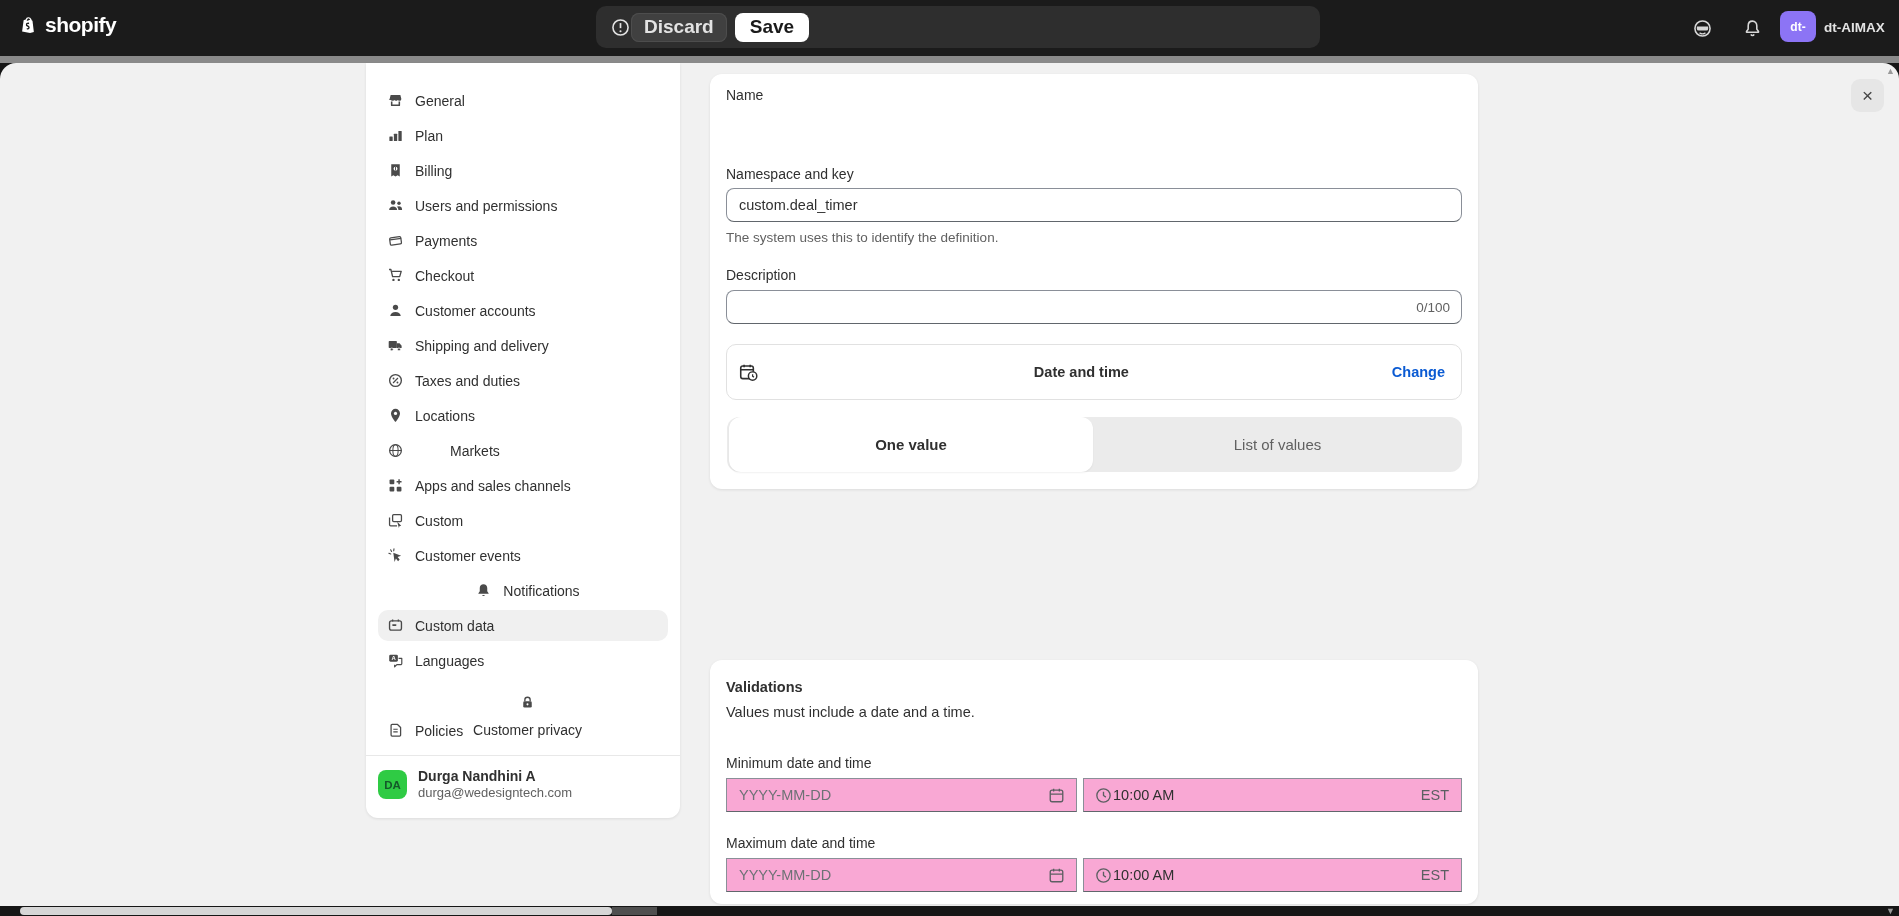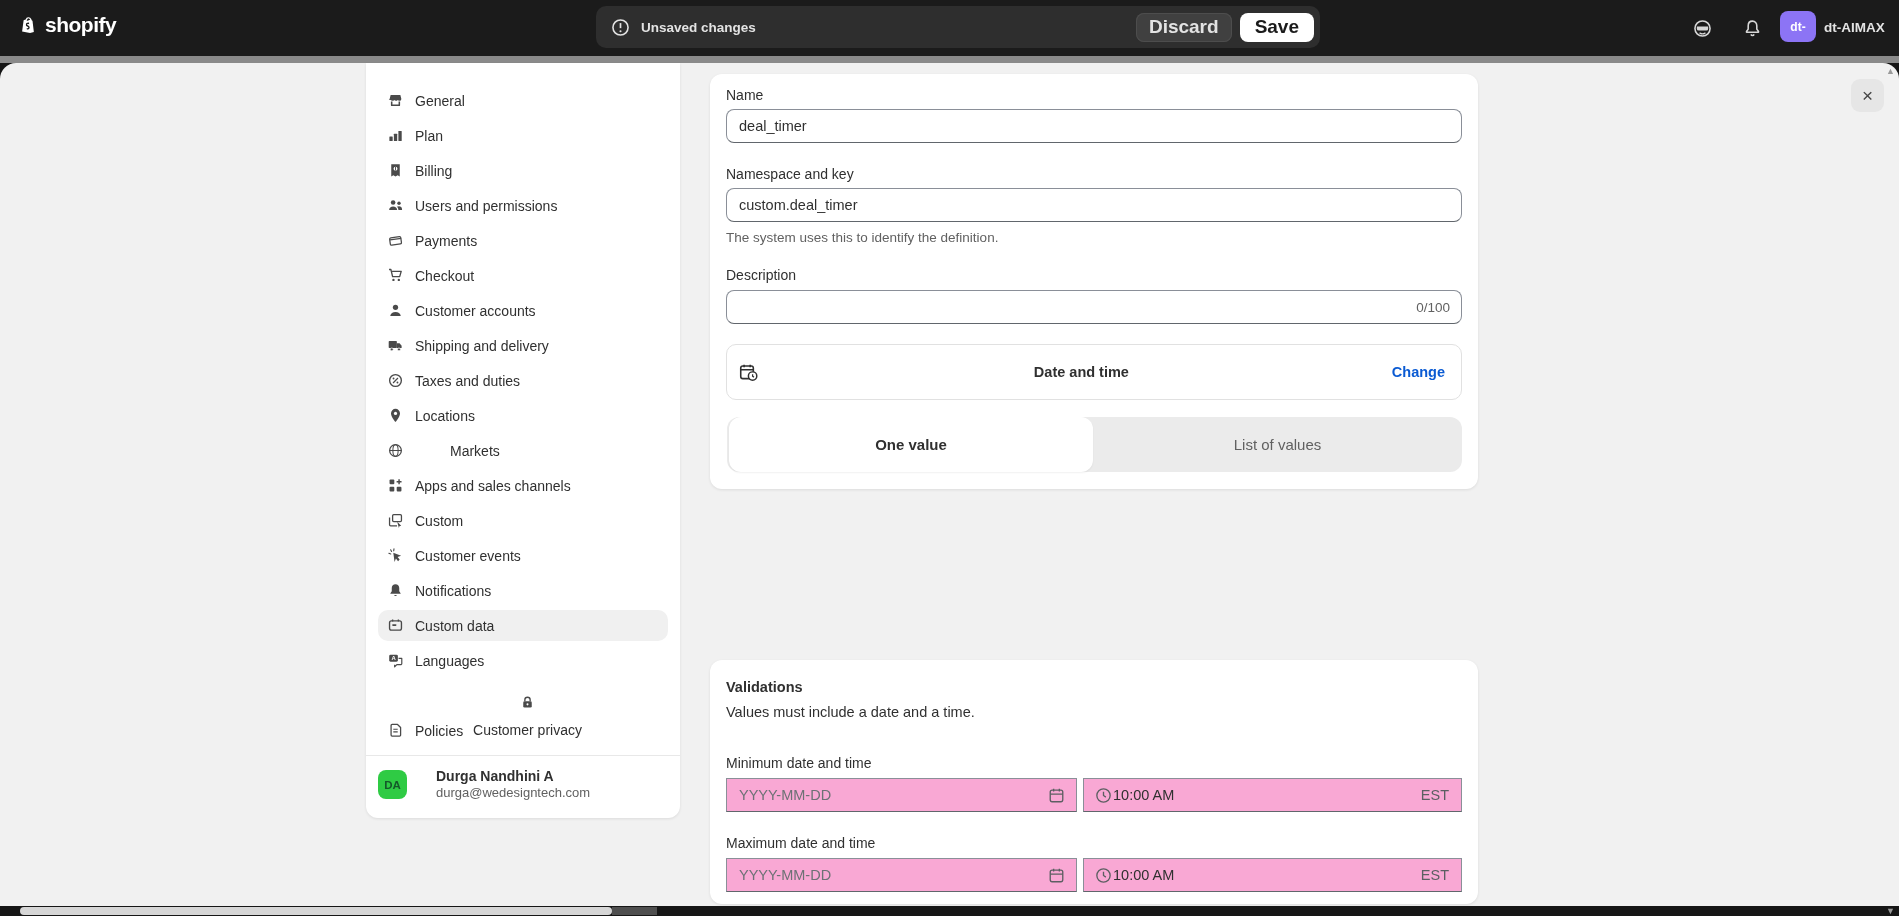--- a/index.html
+++ b/index.html
@@ -33,21 +33,21 @@
 
   
   .sidebar { left:366px; top:0px; width:314px; height:755px; border-radius:0 0 12px 12px; }
   .nav-item { position:absolute; left:12px; width:290px; height:31px; border-radius:10px;
               display:flex; align-items:center; padding-left:9px; gap:11px; cursor:pointer; }
   .nav-item.selected { background:#f0f0f0; }
   .nav-icon { width:17px; height:17px; display:inline-flex; }
   .nav-icon svg { width:17px; height:17px; }
   .nav-label { font-size:14px; color:#303030; }
   .sidebar-divider { position:absolute; left:0; top:692px; width:314px; height:1px; background:#e8e8e8; }
-  .user-block { position:absolute; left:12px; top:705px; display:flex; gap:29px; align-items:center; cursor:pointer; }
+  .user-block { position:absolute; left:12px; top:705px; display:flex; gap:11px; align-items:center; cursor:pointer; }
   .user-avatar { width:29px; height:29px; border-radius:8px; background:#2fcb44; color:#14582a;
                  font-size:11.5px; font-weight:700; display:flex; align-items:center; justify-content:center; }
   .user-name { font-size:14px; font-weight:700; color:#303030; line-height:17px; }
   .user-email { font-size:13px; color:#616161; line-height:16px; }
 
   
   .card-main-1 { left:710px; top:11px;  width:768px; height:415px; }
   .card-main-2 { left:710px; top:446px; width:768px; height:134px; }
   .card-main-3 { left:710px; top:597px; width:768px; height:244px; }
 
@@ -120,21 +120,20 @@
   </div>
 
   <div class="toast">
     <span class="icon20">
         <svg viewBox="0 0 20 20">
           <circle cx="10" cy="10" r="7.2" fill="none" stroke="#e3e3e3" stroke-width="1.5"></circle>
           <path d="M10 5.8v4.8" stroke="#e3e3e3" stroke-width="1.6"></path>
           <circle cx="10" cy="13.6" r="1" fill="#e3e3e3"></circle>
         </svg>
       </span>
-    <span class="toast-text">Unsaved changes</span>
     <button class="btn btn-discard">Discard</button>
     <button class="btn btn-save">Save</button>
   </div>
 
   <span class="top-icon" style="left:1692px"><svg viewBox="0 0 20 20">
         <circle cx="10" cy="10" r="7.2" fill="none" stroke="#d7d7d7" stroke-width="1.5"></circle>
         <path d="M4.6 8h10.8v2.2a1.8 1.8 0 0 1-1.8 1.8H6.4a1.8 1.8 0 0 1-1.8-1.8z" fill="#d7d7d7"></path>
         <path d="M7.6 14.4c1.5.9 3.3.9 4.8 0" stroke="#d7d7d7" stroke-width="1.3" fill="none" stroke-linecap="round"></path>
       </svg></span>
   <span class="top-icon" style="left:1742px"><svg viewBox="0 0 20 20">
@@ -283,21 +282,21 @@
         </div>
         <div class="nav-item" style="top: 477px;">
           <span class="nav-icon">
             <svg viewBox="0 0 20 20" fill="#4a4a4a">
               <path d="M7.4 6.9l9.2 3.5-4.1 1.4 2.4 3-1.9 1.9-2.5-3.1-1.6 4z"></path>
               <path d="M4.3 3.2l1.1 2.1M2.2 7.4l2.2.8M8.2 2.2l-.3 2.3" stroke="#4a4a4a" stroke-width="1.3" stroke-linecap="round" fill="none"></path>
             </svg>
           </span>
           <span class="nav-label">Customer events</span>
         </div>
-        <div class="nav-item" style="top: 512px;">
+        <div class="nav-item" style="top: 512px; justify-content: center;">
           <span class="nav-icon">
             <svg viewBox="0 0 20 20" fill="#4a4a4a">
               <path d="M10 2.6c-2.6 0-4.4 1.9-4.4 4.6v3.6L4 13.2v.6h12v-.6l-1.6-2.4V7.2c0-2.7-1.8-4.6-4.4-4.6z"></path>
               <path d="M8.3 15.3a1.8 1.8 0 0 0 3.4 0z"></path>
             </svg>
           </span>
           <span class="nav-label">Notifications</span>
         </div>
         <div class="nav-item selected" style="top: 547px;">
           <span class="nav-icon">
@@ -344,21 +343,20 @@
       <div class="user-avatar">DA</div>
       <div>
         <div class="user-name">Durga Nandhini A</div>
         <div class="user-email">durga@wedesigntech.com</div>
       </div>
     </div>
   </div>
 
   <div class="card card-main-1">
     <div class="field-label" style="top:13px">Name</div>
-    <input class="text-input" style="top: 35px;" value="deal_timer">
 
     <div class="field-label" style="top:92px">Namespace and key</div>
     <input class="text-input" style="top: 114px;" value="custom.deal_timer">
     <div class="helper" style="top:156px">The system uses this to identify the definition.</div>
 
     <div class="field-label" style="top:193px">Description</div>
     <input class="text-input" style="top: 216px; padding-right: 58px;" value="">
     <span class="char-counter" style="top:226px; right:28px">0/100</span>
 
     <div class="type-box">

